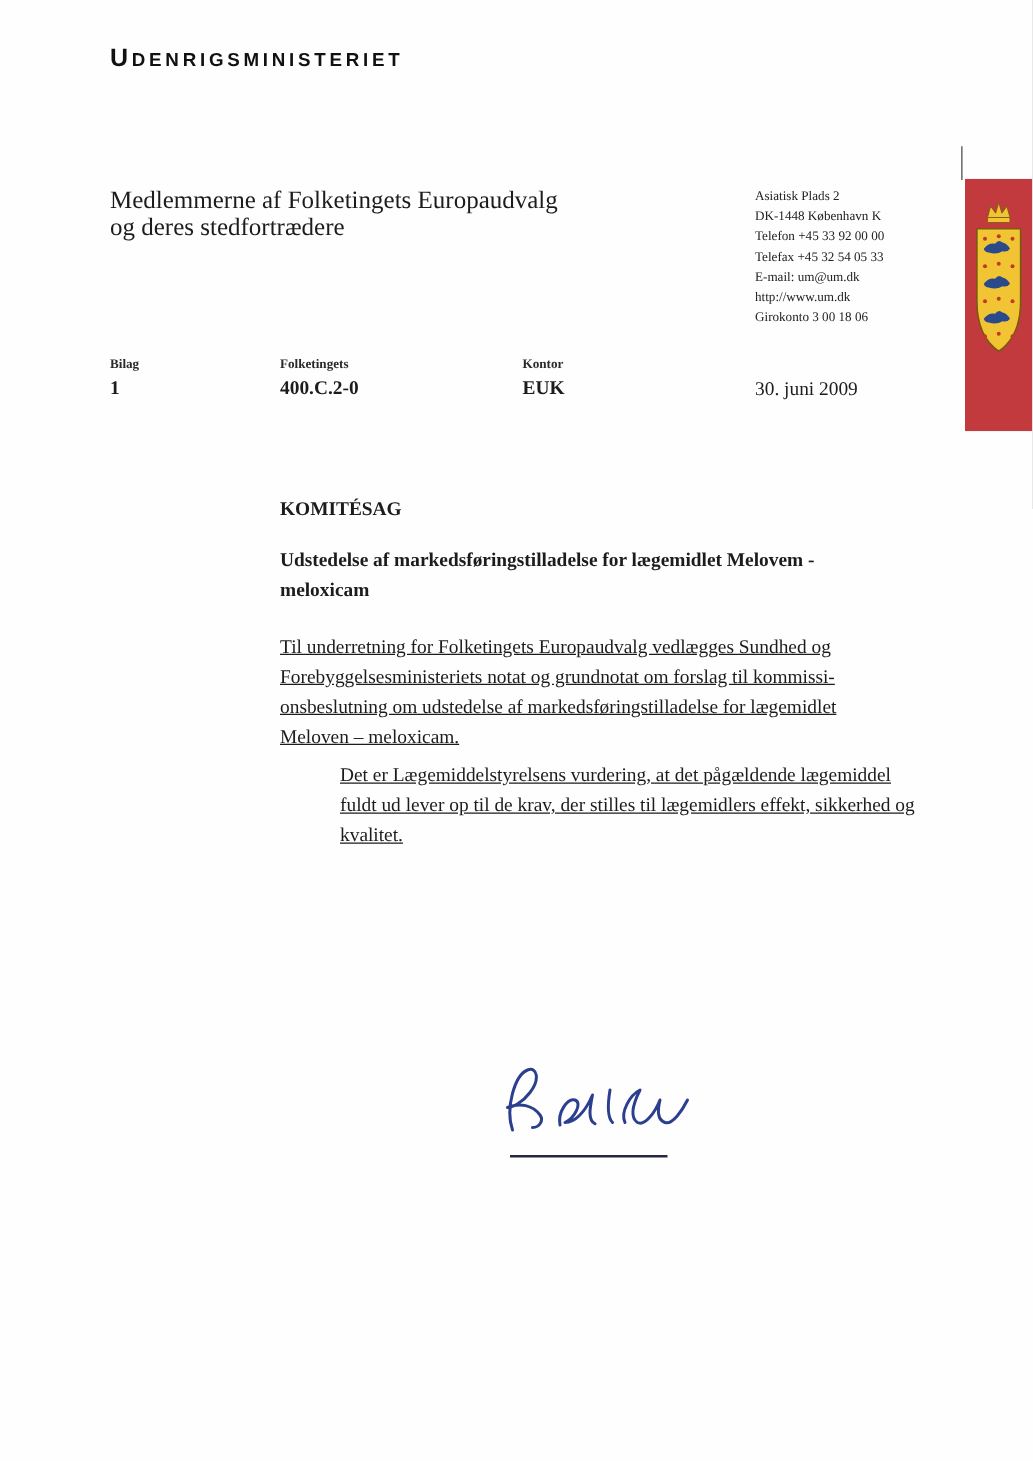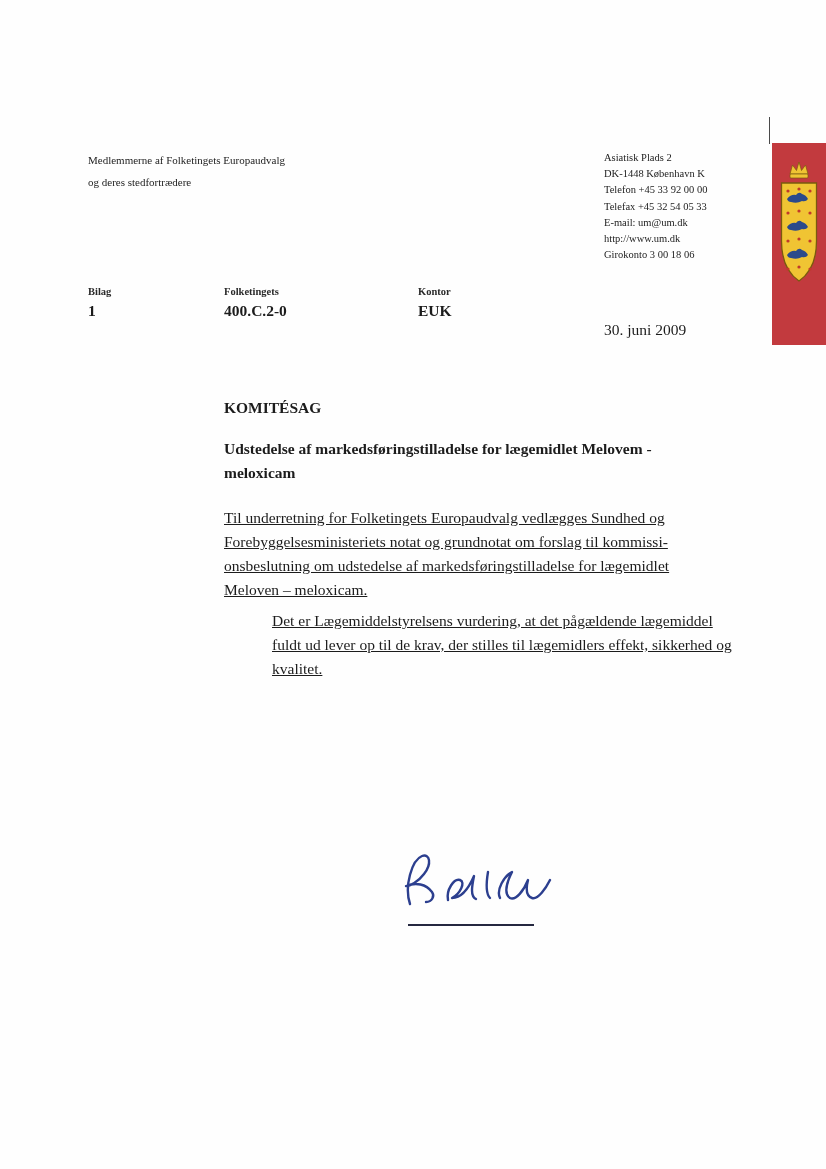--- a/index.html
+++ b/index.html
@@ -19,21 +19,21 @@
     font-family: "Liberation Sans", sans-serif;
     font-weight: bold;
     font-size: 15px;
     letter-spacing: 3px;
     color: #111;
   }
   .letterhead::first-letter { font-size: 20px; }
   .recipient {
     position: absolute;
     left: 88px; top: 149px;
-    font-size: 11px;
+    font-size: 20px;
     line-height: 22px;
   }
   .contact {
     position: absolute;
     left: 604px; top: 150px;
     font-size: 10.5px;
     line-height: 16.2px;
     color: #222;
   }
   .vline {
@@ -48,21 +48,21 @@
     width: 54px; height: 202px;
   }
   .meta-col { position: absolute; top: 286px; font-weight: bold; }
   .meta-label { font-size: 10.5px; color: #2a2a2a; }
   .meta-value { font-size: 15.5px; margin-top: 5px; }
   .col-bilag { left: 88px; }
   .col-journal { left: 224px; }
   .col-kontor { left: 418px; }
   .date {
     position: absolute;
-    left: 604px; top: 321px;
+    left: 604px; top: 303px;
     font-size: 15.5px;
   }
   .body {
     position: absolute;
     left: 224px; top: 396px;
     width: 520px;
     font-size: 15.5px;
     line-height: 24px;
   }
   .heading { font-weight: bold; margin: 0 0 17px 0; }
@@ -78,20 +78,21 @@
     left: 408px; top: 924px;
     width: 126px; height: 2px;
     background: #252840;
   }
 </style>
 </head>
 <body>
 
 <div class="page">
 
+  <div class="letterhead">UDENRIGSMINISTERIET</div>
 
   <div class="recipient">
     <div>Medlemmerne af Folketingets Europaudvalg</div>
     <div>og deres stedfortrædere</div>
   </div>
 
   <div class="contact">
     <div>Asiatisk Plads 2</div>
     <div>DK-1448 København K</div>
     <div>Telefon +45 33 92 00 00</div>

